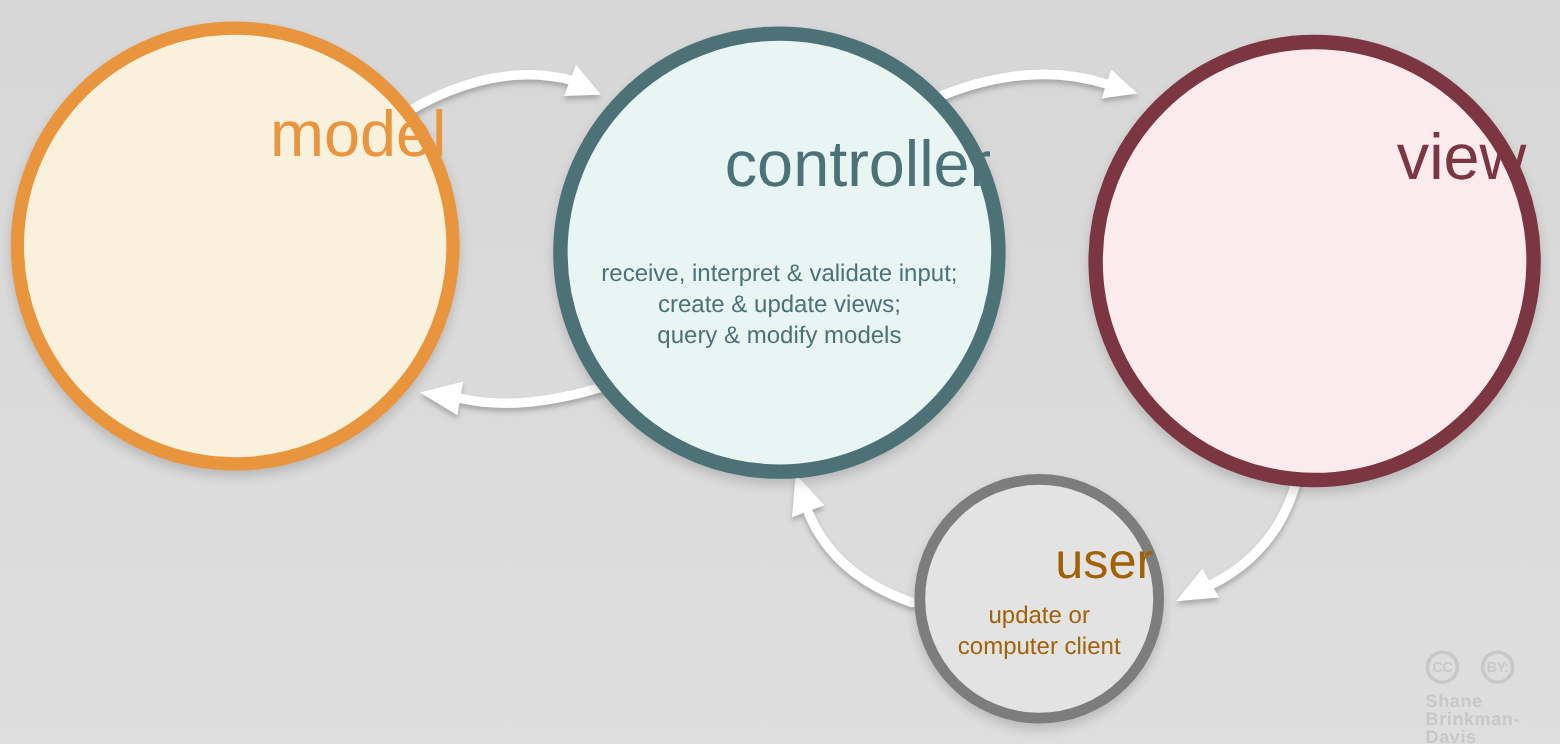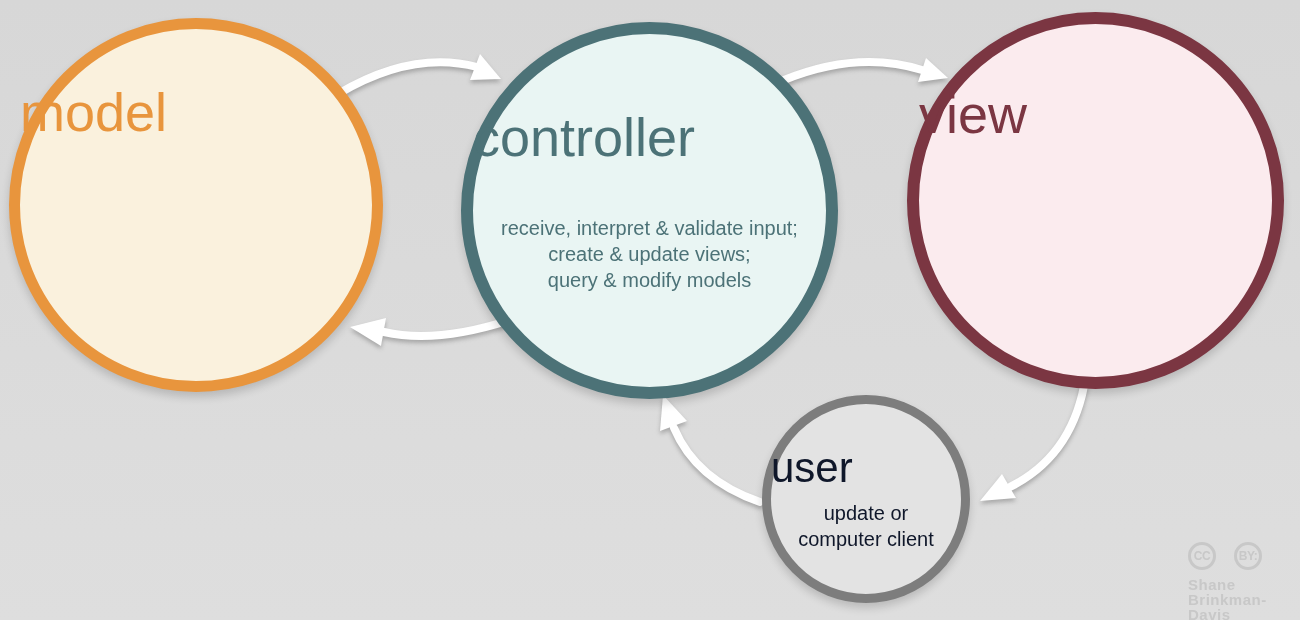--- a/index.html
+++ b/index.html
@@ -24,42 +24,42 @@
   .circle {
     position: absolute;
     border-radius: 50%;
     box-sizing: border-box;
     z-index: 2;
     box-shadow: 0 5px 9px rgba(0,0,0,0.16);
   }
   .circle .title {
     position: absolute;
     left: 0; right: 0;
-    text-align: left;
+    text-align: right;
     line-height: 1.0;
     font-weight: 400;
   }
   .circle .desc {
     position: absolute;
     left: 0; right: 0;
     text-align: center;
     white-space: pre-line;
     font-size: 20px;
     line-height: 26px;
   }
 
   .c-model      { left:   9px; top:  18px; width: 374px; height: 374px; border: 11px solid #E8953D; background: #FAF1DD; color: #E8953D; }
   .c-model .title { top: 56px; font-size: 54px; }
   .c-model .desc  { top: 184px; }
 
   .c-controller { left: 461px; top:  22px; width: 377px; height: 377px; border: 12px solid #4C7277; background: #E9F5F3; color: #4C7277; }
   .c-controller .title { top: 56px; font-size: 54px; margin-top: 20px; }
   .c-controller .desc  { top: 181px; }
 
-  .c-view       { left: 907px; top:  12px; width: 377px; height: 377px; border: 12px solid #7B3642; background: #FBEBEE; color: #7B3642; }
+  .c-view       { left: 907px; top:  29px; width: 377px; height: 377px; border: 12px solid #7B3642; background: #FBEBEE; color: #7B3642; }
   .c-view .title { top: 63px; font-size: 54px; }
   .c-view .desc  { top: 203px; }
 
   .c-user       { left: 762px; top: 395px; width: 208px; height: 208px; border: 9px solid #7D7D7D; background: #E3E3E3; color: #7D7D7D; }
   .c-user .title { top: 43px; font-size: 42px; }
   .c-user .desc  { top: 96px; }
 
   .attribution {
     position: absolute;
     left: 1188px; top: 542px;
@@ -120,21 +120,21 @@
     <div class="title">controller</div>
     <div class="desc">receive, interpret &amp; validate input;
 create &amp; update views;
 query &amp; modify models</div>
   </div>
 
   <div class="circle c-view" style="border-color: rgb(123, 54, 66); background: rgb(251, 235, 238); color: rgb(123, 54, 66);">
     <div class="title">view</div>
   </div>
 
-  <div class="circle c-user" style="border-color: rgb(125, 125, 125); background: rgb(227, 227, 227); color: #0f172a;">
+  <div class="circle c-user" style="border-color: rgb(125, 125, 125); background: rgb(227, 227, 227); color: #a16207;">
     <div class="title">user</div>
     <div class="desc">update or
 computer client</div>
   </div>
 
   <div class="attribution" style="color: rgb(200, 200, 200);">
     <div class="badges">
       <span class="badge" style="border-color: rgb(200, 200, 200);">CC</span>
       <span class="badge" style="border-color: rgb(200, 200, 200);">BY:</span>
     </div>

